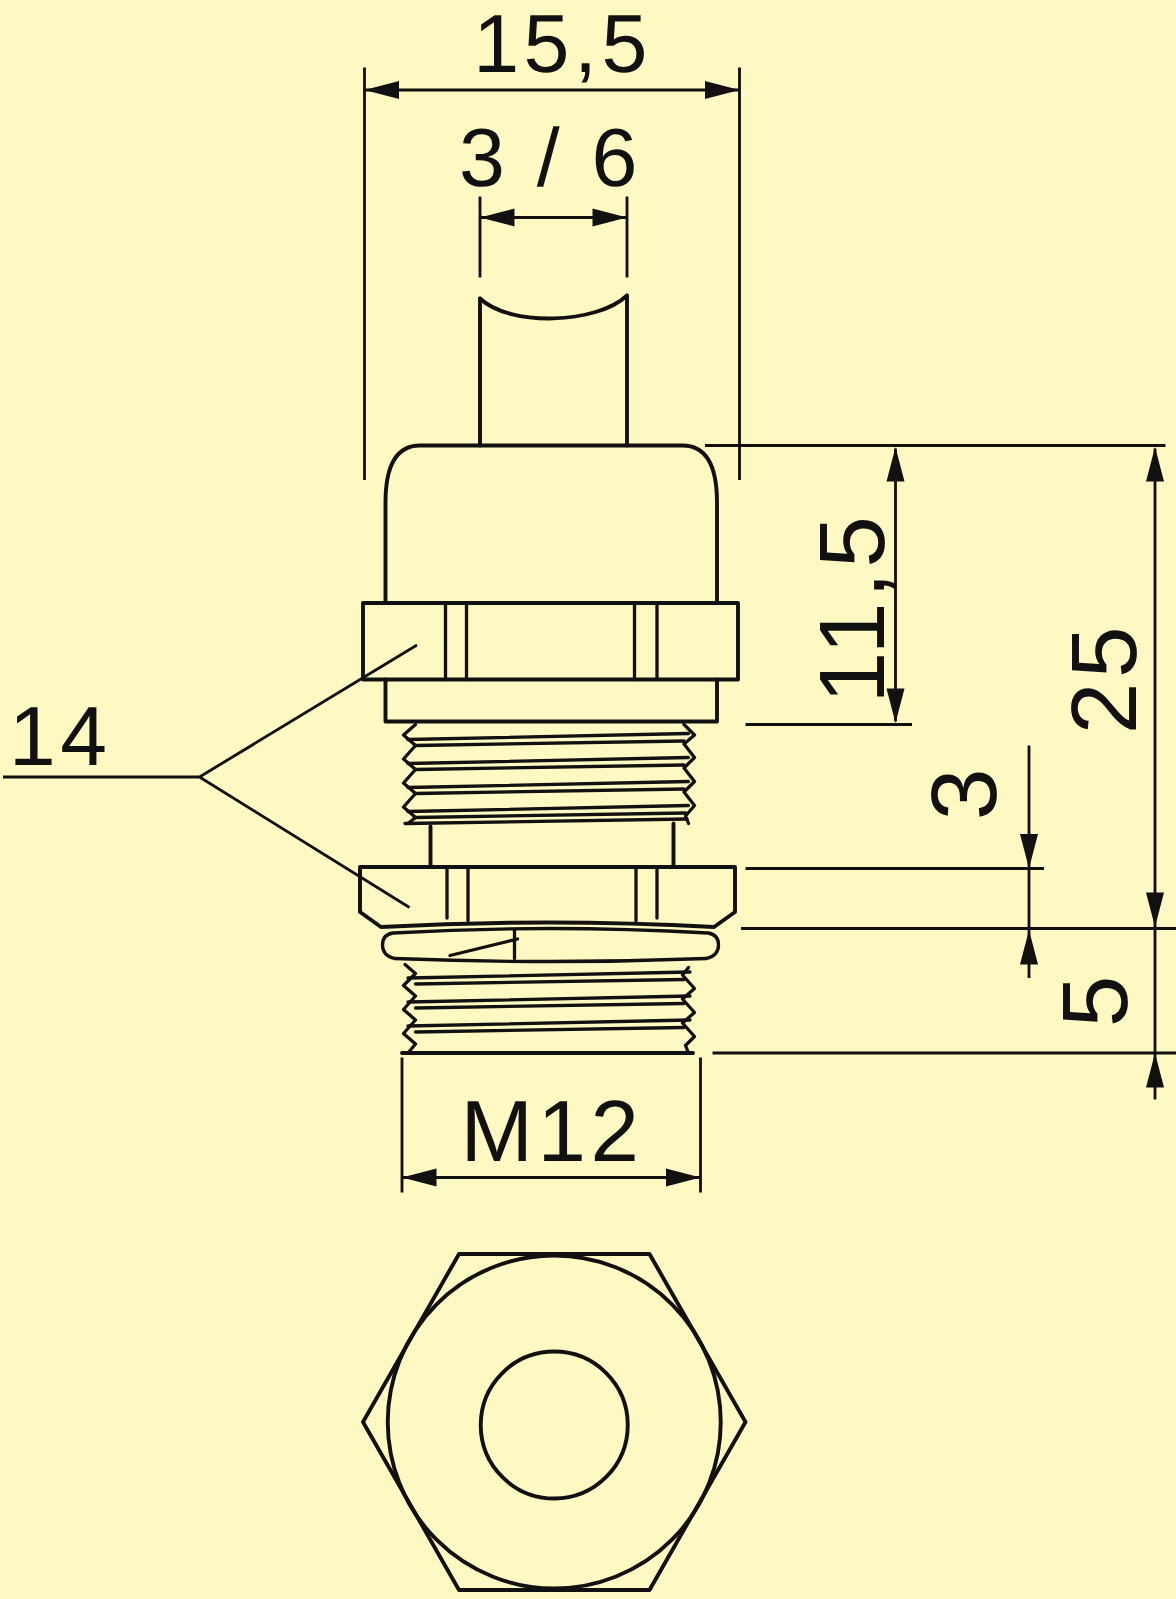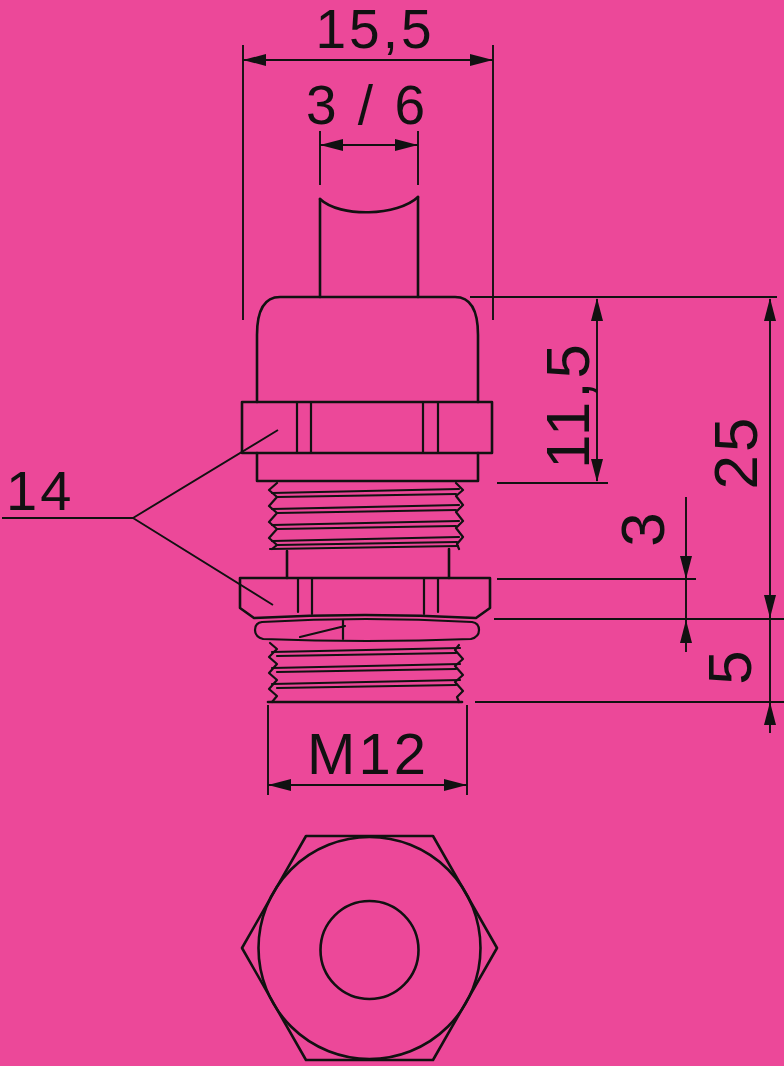--- a/index.html
+++ b/index.html
@@ -1,19 +1,19 @@
 <!DOCTYPE html>
 <html><head>
 <meta charset="utf-8">
 <style>
   html,body { margin:0; padding:0; background:#ffffff; }
   .canvas {
     position:relative;
     width:784px; height:1066px;
-    background:#ec4899;
+    background:#fef9c3;
     font-family:"Liberation Sans", sans-serif;
   }
   svg { position:absolute; left:0; top:0; }
   .part  { fill:none; stroke:#111111; stroke-width:2.6; stroke-linejoin:round; stroke-linecap:round; }
   .thin  { fill:none; stroke:#111111; stroke-width:2.2; stroke-linejoin:round; stroke-linecap:round; }
   .dim   { fill:none; stroke:#111111; stroke-width:1.9; stroke-linecap:butt; }
   .arrow { fill:#111111; stroke:none; }
   .lbl   { fill:#111111; font-size:55px; letter-spacing:3px; }
   .lbl-side { fill:#111111; font-size:62px; letter-spacing:3px; }
   .lbl-thread { fill:#111111; font-size:58px; letter-spacing:3px; }

